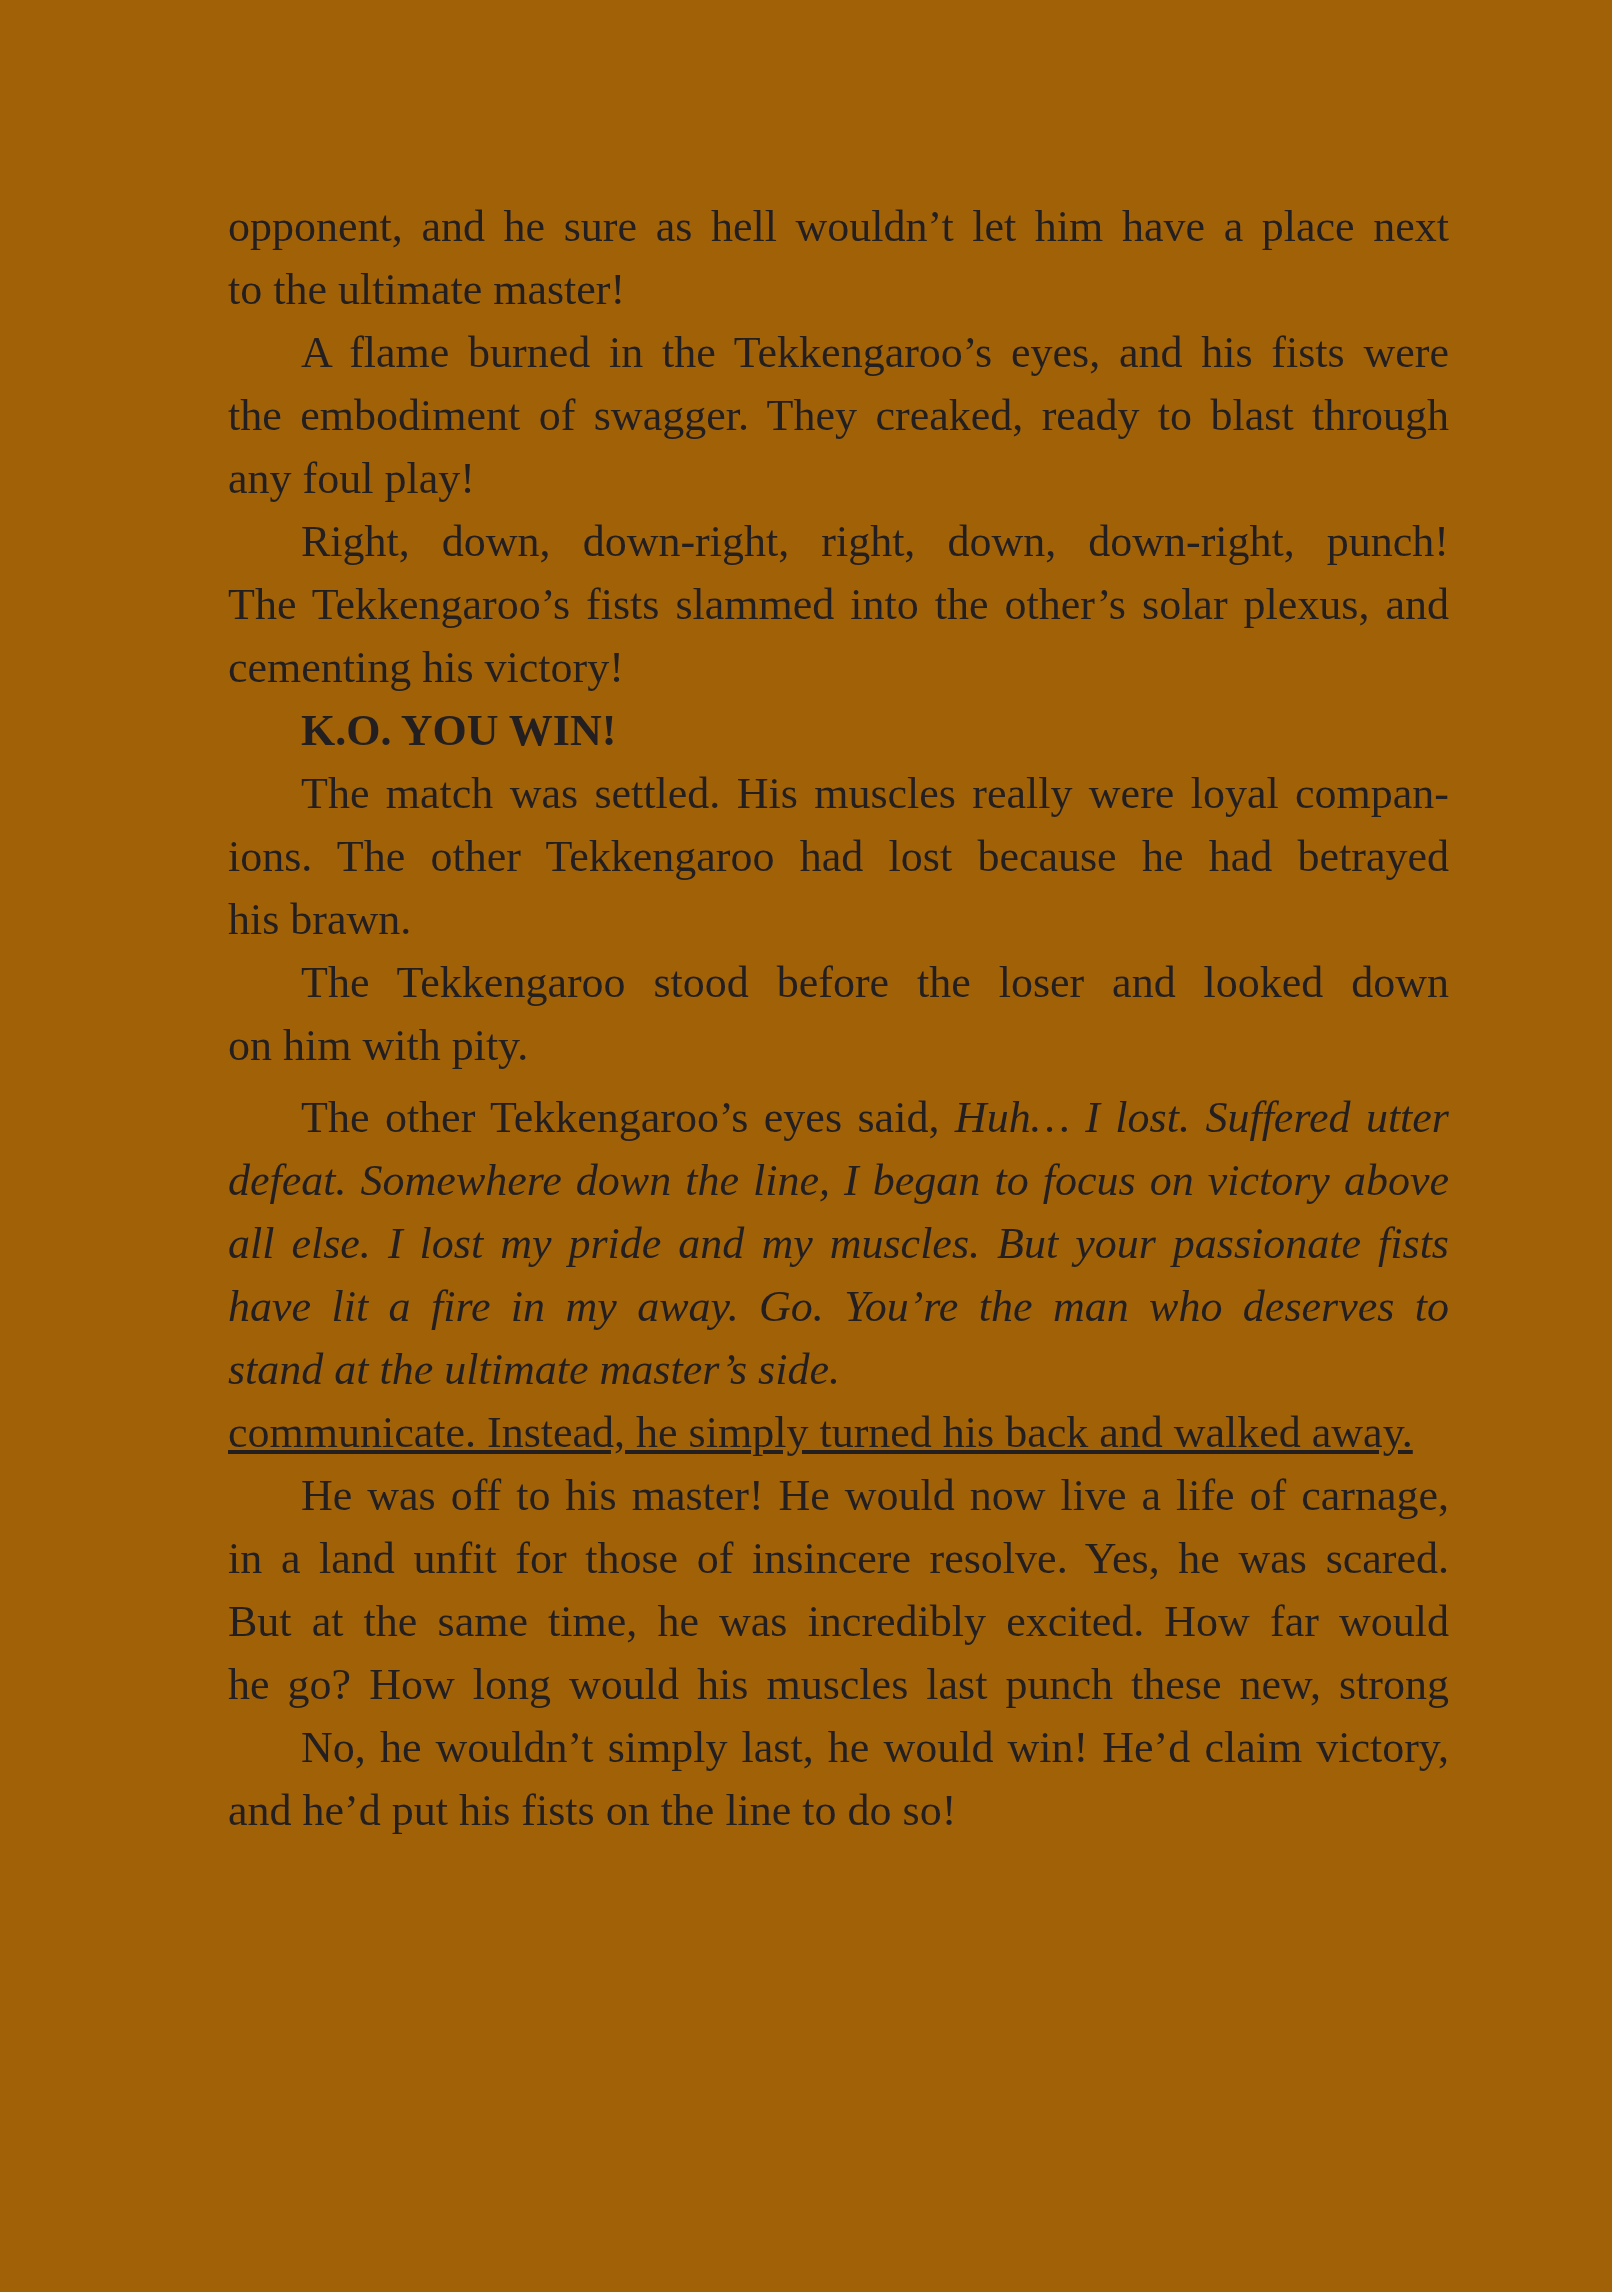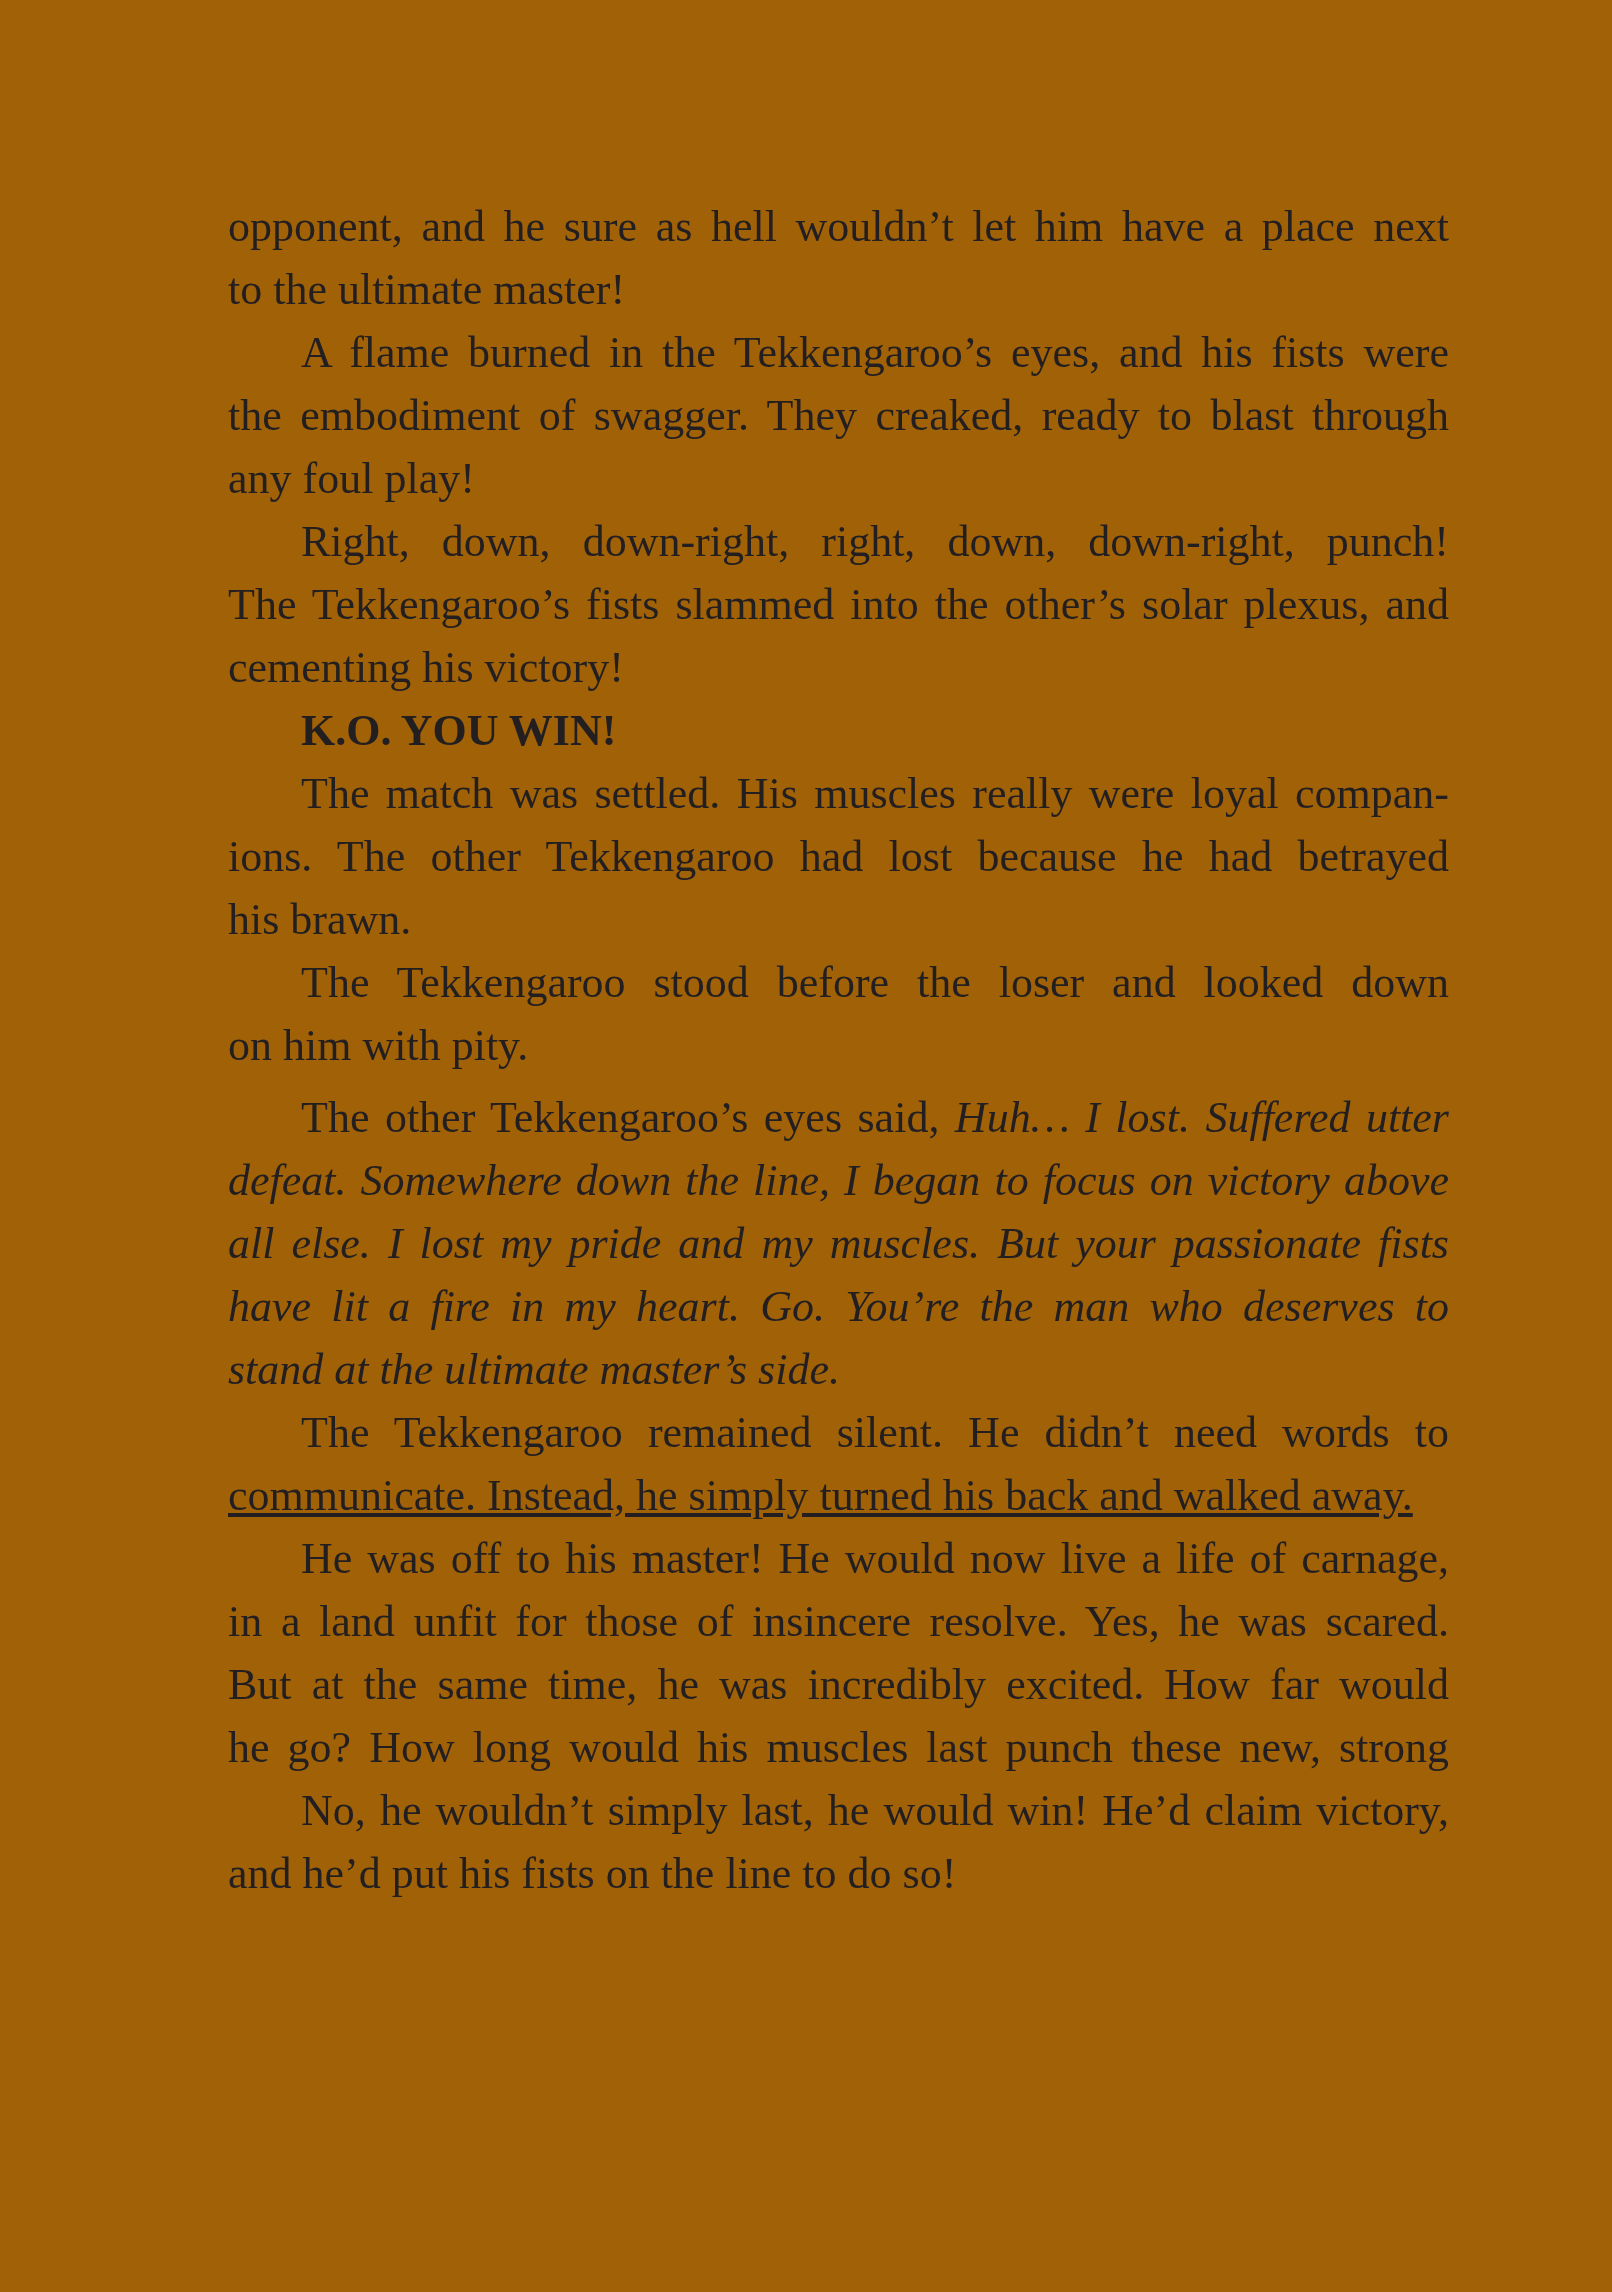--- a/index.html
+++ b/index.html
@@ -52,25 +52,24 @@
         <div class="line last" style="text-align: left; text-align-last: left;"><span>his brawn.</span></div>
       </div>
       <div class="paragraph">
         <div class="line full indent" style="text-align: justify; text-align-last: justify;"><span>The Tekkengaroo stood before the loser and looked down</span></div>
         <div class="line last" style="text-align: left; text-align-last: left;"><span>on him with pity.</span></div>
       </div>
       <div class="paragraph">
         <div class="line full indent" style="text-align: justify; text-align-last: justify; margin-top: 9px;"><span>The other Tekkengaroo’s eyes said, </span><span class="run-italic">Huh… I lost. Suffered utter</span></div>
         <div class="line full" style="text-align: justify; text-align-last: justify;"><span class="run-italic">defeat. Somewhere down the line, I began to focus on victory above</span></div>
         <div class="line full" style="text-align: justify; text-align-last: justify;"><span class="run-italic">all else. I lost my pride and my muscles. But your passionate fists</span></div>
-        <div class="line full" style="text-align: justify; text-align-last: justify;"><span class="run-italic">have lit a fire in my heart. Go. You’re the man who deserves to</span></div>
+        <div class="line full" style="text-align: justify; text-align-last: justify;"><span class="run-italic">have lit a fire in my away. Go. You’re the man who deserves to</span></div>
         <div class="line last" style="text-align: left; text-align-last: left;"><span class="run-italic">stand at the ultimate master’s side.</span></div>
       </div>
       <div class="paragraph">
-        <div class="line full indent" style="text-align: justify; text-align-last: justify;"><span>The Tekkengaroo remained silent. He didn’t need words to</span></div>
         <div class="line last" style="text-align: center; text-align-last: left; text-decoration: underline;"><span>communicate. Instead, he simply turned his back and walked away.</span></div>
       </div>
       <div class="paragraph">
         <div class="line full indent" style="text-align: justify; text-align-last: justify;"><span>He was off to his master! He would now live a life of carnage,</span></div>
         <div class="line full" style="text-align: justify; text-align-last: justify;"><span>in a land unfit for those of insincere resolve. Yes, he was scared.</span></div>
         <div class="line full" style="text-align: justify; text-align-last: justify;"><span>But at the same time, he was incredibly excited. How far would</span></div>
         <div class="line full" style="text-align: justify; text-align-last: justify;"><span>he go? How long would his muscles last punch these new, strong</span></div>
       </div>
       <div class="paragraph">
         <div class="line full indent" style="text-align: justify; text-align-last: justify;"><span>No, he wouldn’t simply last, he would win! He’d claim victory,</span></div>

